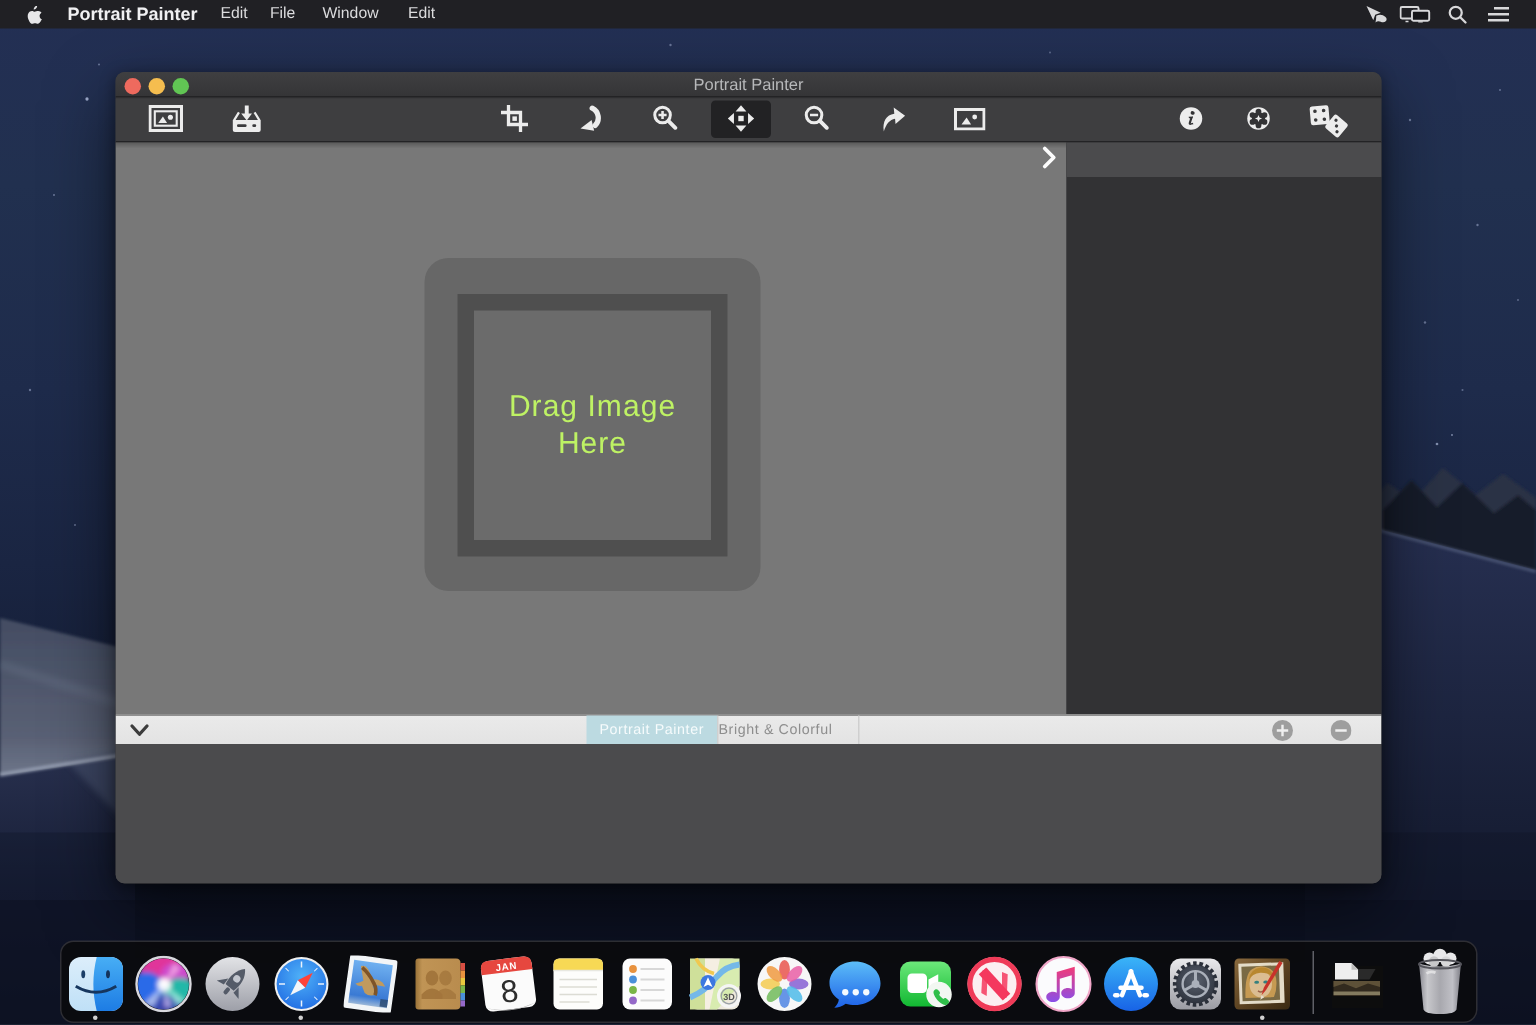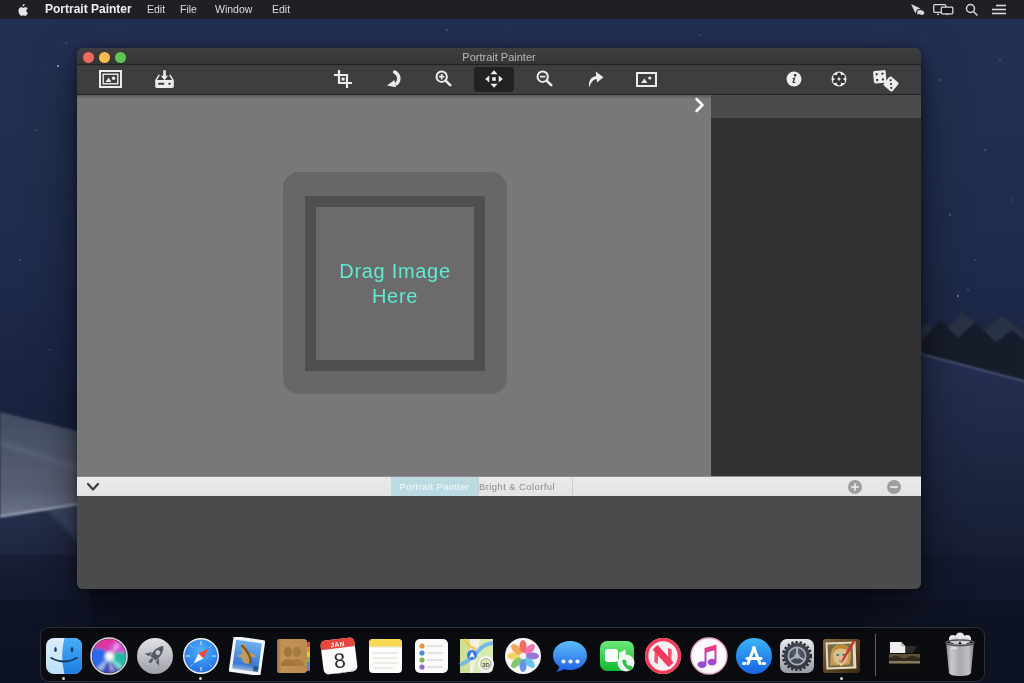--- a/index.html
+++ b/index.html
@@ -19,21 +19,21 @@
   .tl { position:absolute; top:4px; width:11px; height:11px; border-radius:50%; }
   #toolbar { position:absolute; left:0; top:18px; width:844px; height:29px; background:#3e3e40; border-bottom:1px solid #232325; }
   #selbg { position:absolute; left:397px; top:1px; width:40px; height:25px; background:#222224; border-radius:3px; }
   
   #canvas { position:absolute; left:0; top:47px; width:634px; height:381px; background:#787878; }
   #canvas .topshade { position:absolute; left:0; top:0; width:100%; height:4px; background:linear-gradient(180deg, rgba(0,0,0,0.25), rgba(0,0,0,0)); }
   #rightpanel { position:absolute; left:634px; top:47px; width:210px; height:381px; background:#323234; }
   #rightpanel .hdr { position:absolute; left:0; top:0; width:210px; height:23px; background:#4b4b4d; }
   #dropzone { position:absolute; left:206px; top:77px; width:224px; height:222px; background:#676767; border-radius:16px; }
   #dropframe { position:absolute; left:228px; top:101px; width:180px; height:175px; background:#6b6b6b; border:11px solid #4f4f4f; display:flex; align-items:center; justify-content:center; text-align:center; }
-  #dropframe .txt { color:#5eead4; font-size:20px; line-height:25px; letter-spacing:0.7px; }
+  #dropframe .txt { color:#bef264; font-size:20px; line-height:25px; letter-spacing:0.7px; }
   #panelchev { position:absolute; left:617px; top:2px; width:11px; height:16px; }
   
   #strip { position:absolute; left:0; top:428px; width:844px; height:20px; background:linear-gradient(180deg,#eaeaea,#e3e3e3); border-top:1px solid #8e8e8e; }
   #tabblue { position:absolute; left:314px; top:0; width:87px; height:20px; background:#bcdae1; color:#f6fbfc; font-size:9.5px; line-height:20px; text-align:center; letter-spacing:0.4px; }
   #tabgray { position:absolute; left:401px; top:0; width:95px; height:20px; color:#8e8e8e; font-size:9.5px; line-height:20px; letter-spacing:0.4px; border-left:1px solid #cfcfcf; border-right:1px solid #cfcfcf; }
   .pmbtn { position:absolute; top:3px; }
   #footer { position:absolute; left:0; top:448px; width:844px; height:93px; background:#4b4b4d; }
   
   #dock { position:absolute; left:40px; top:627px; width:945px; height:55px; border-radius:9px; background:rgba(10,10,13,0.88); border:1px solid rgba(120,120,132,0.32); }
   .dkic { position:absolute; top:637px; }

